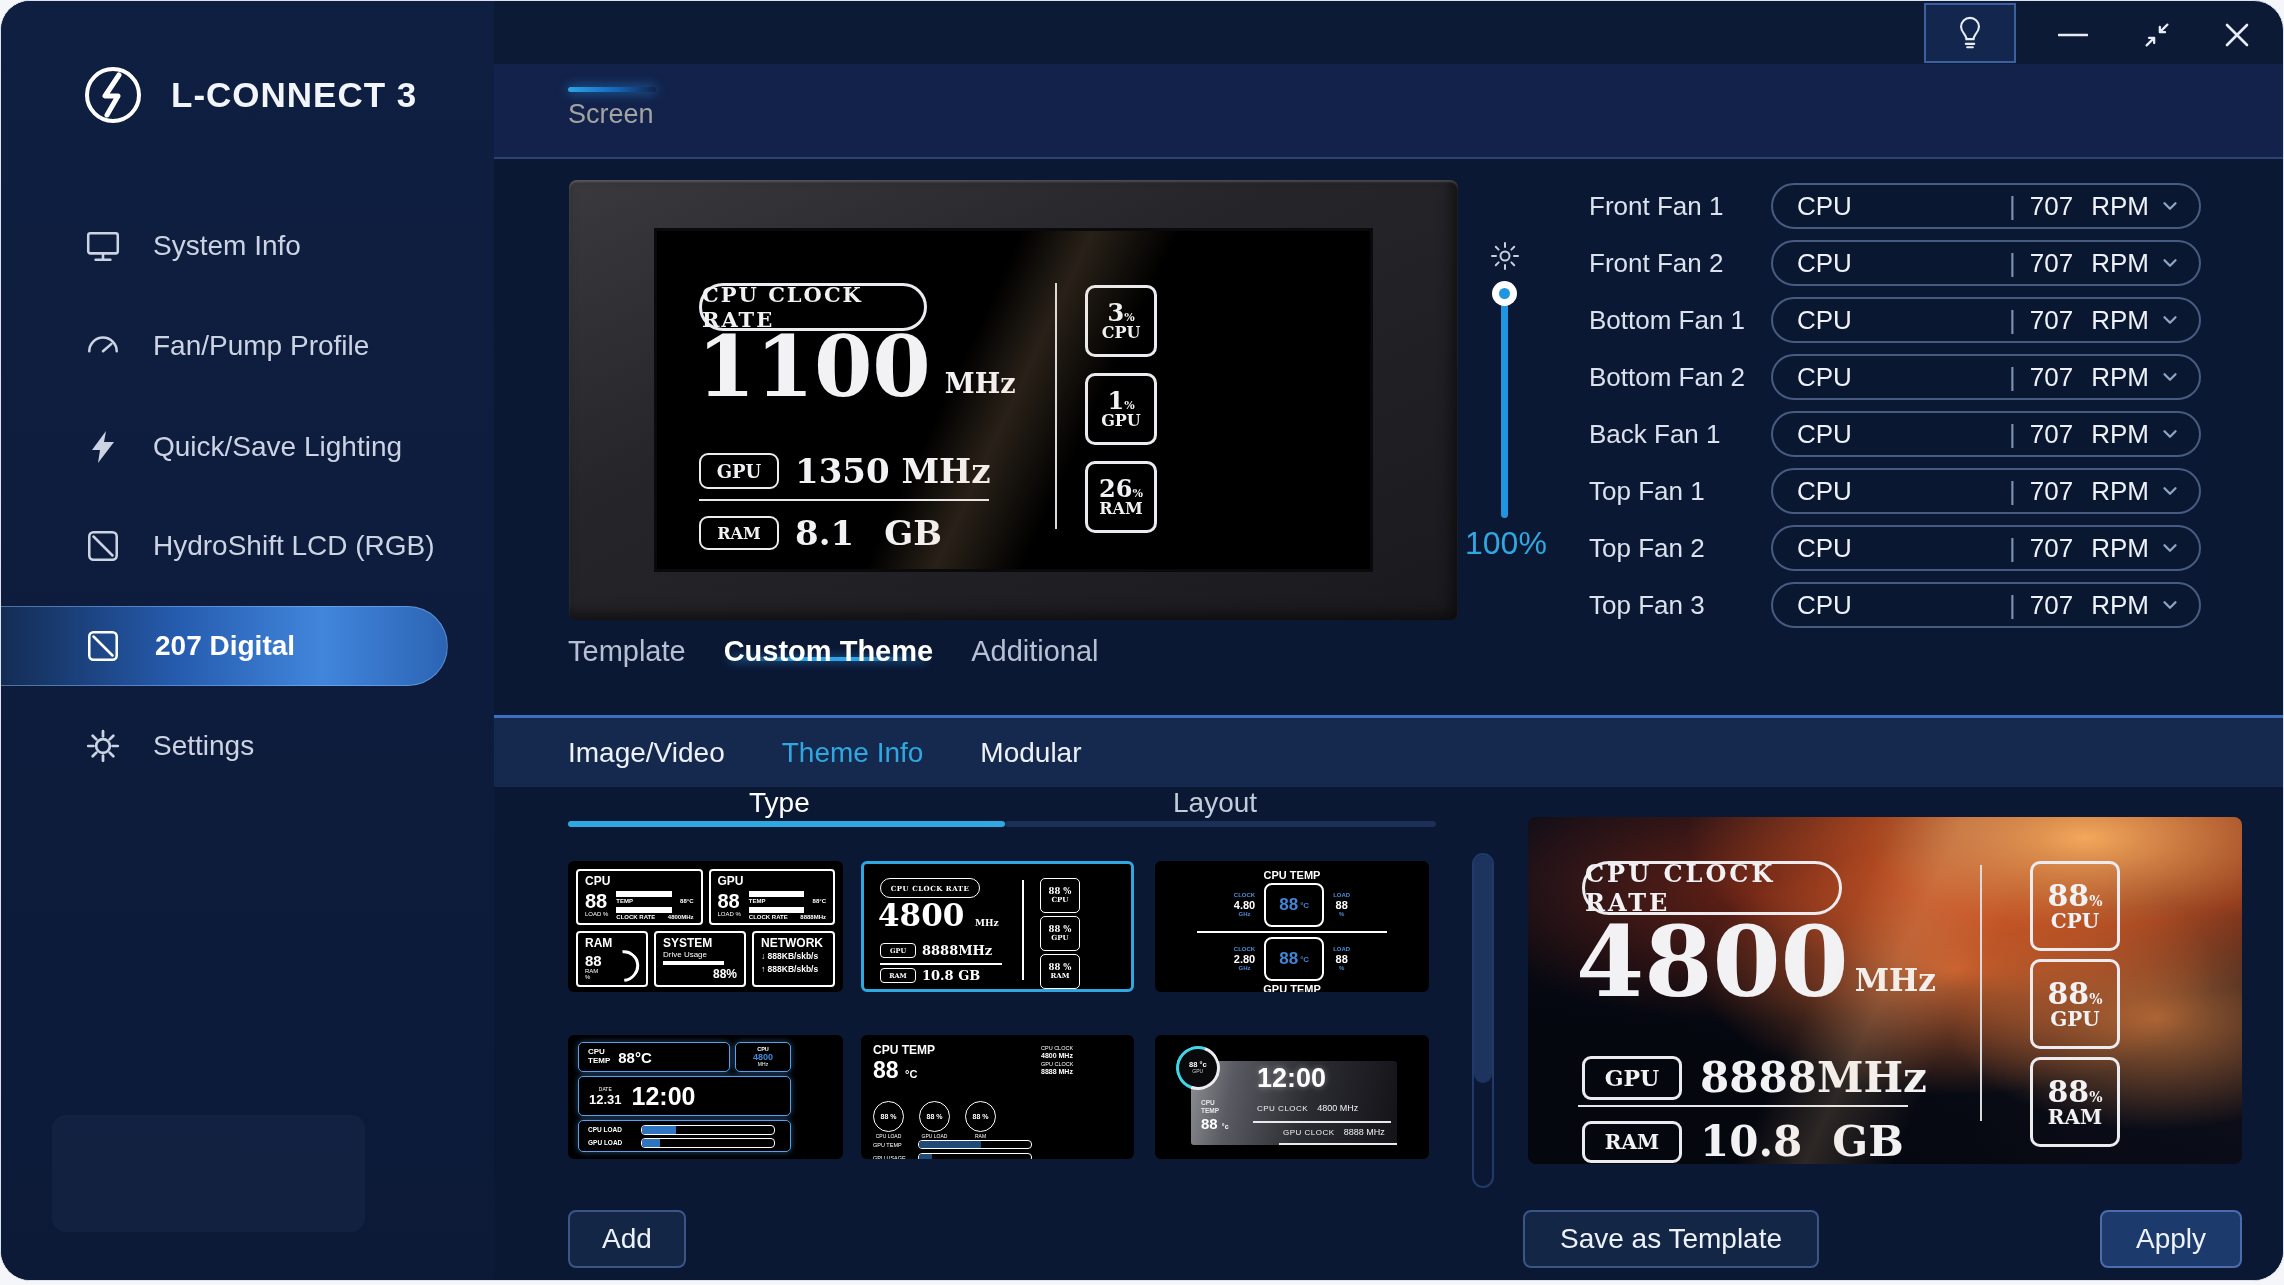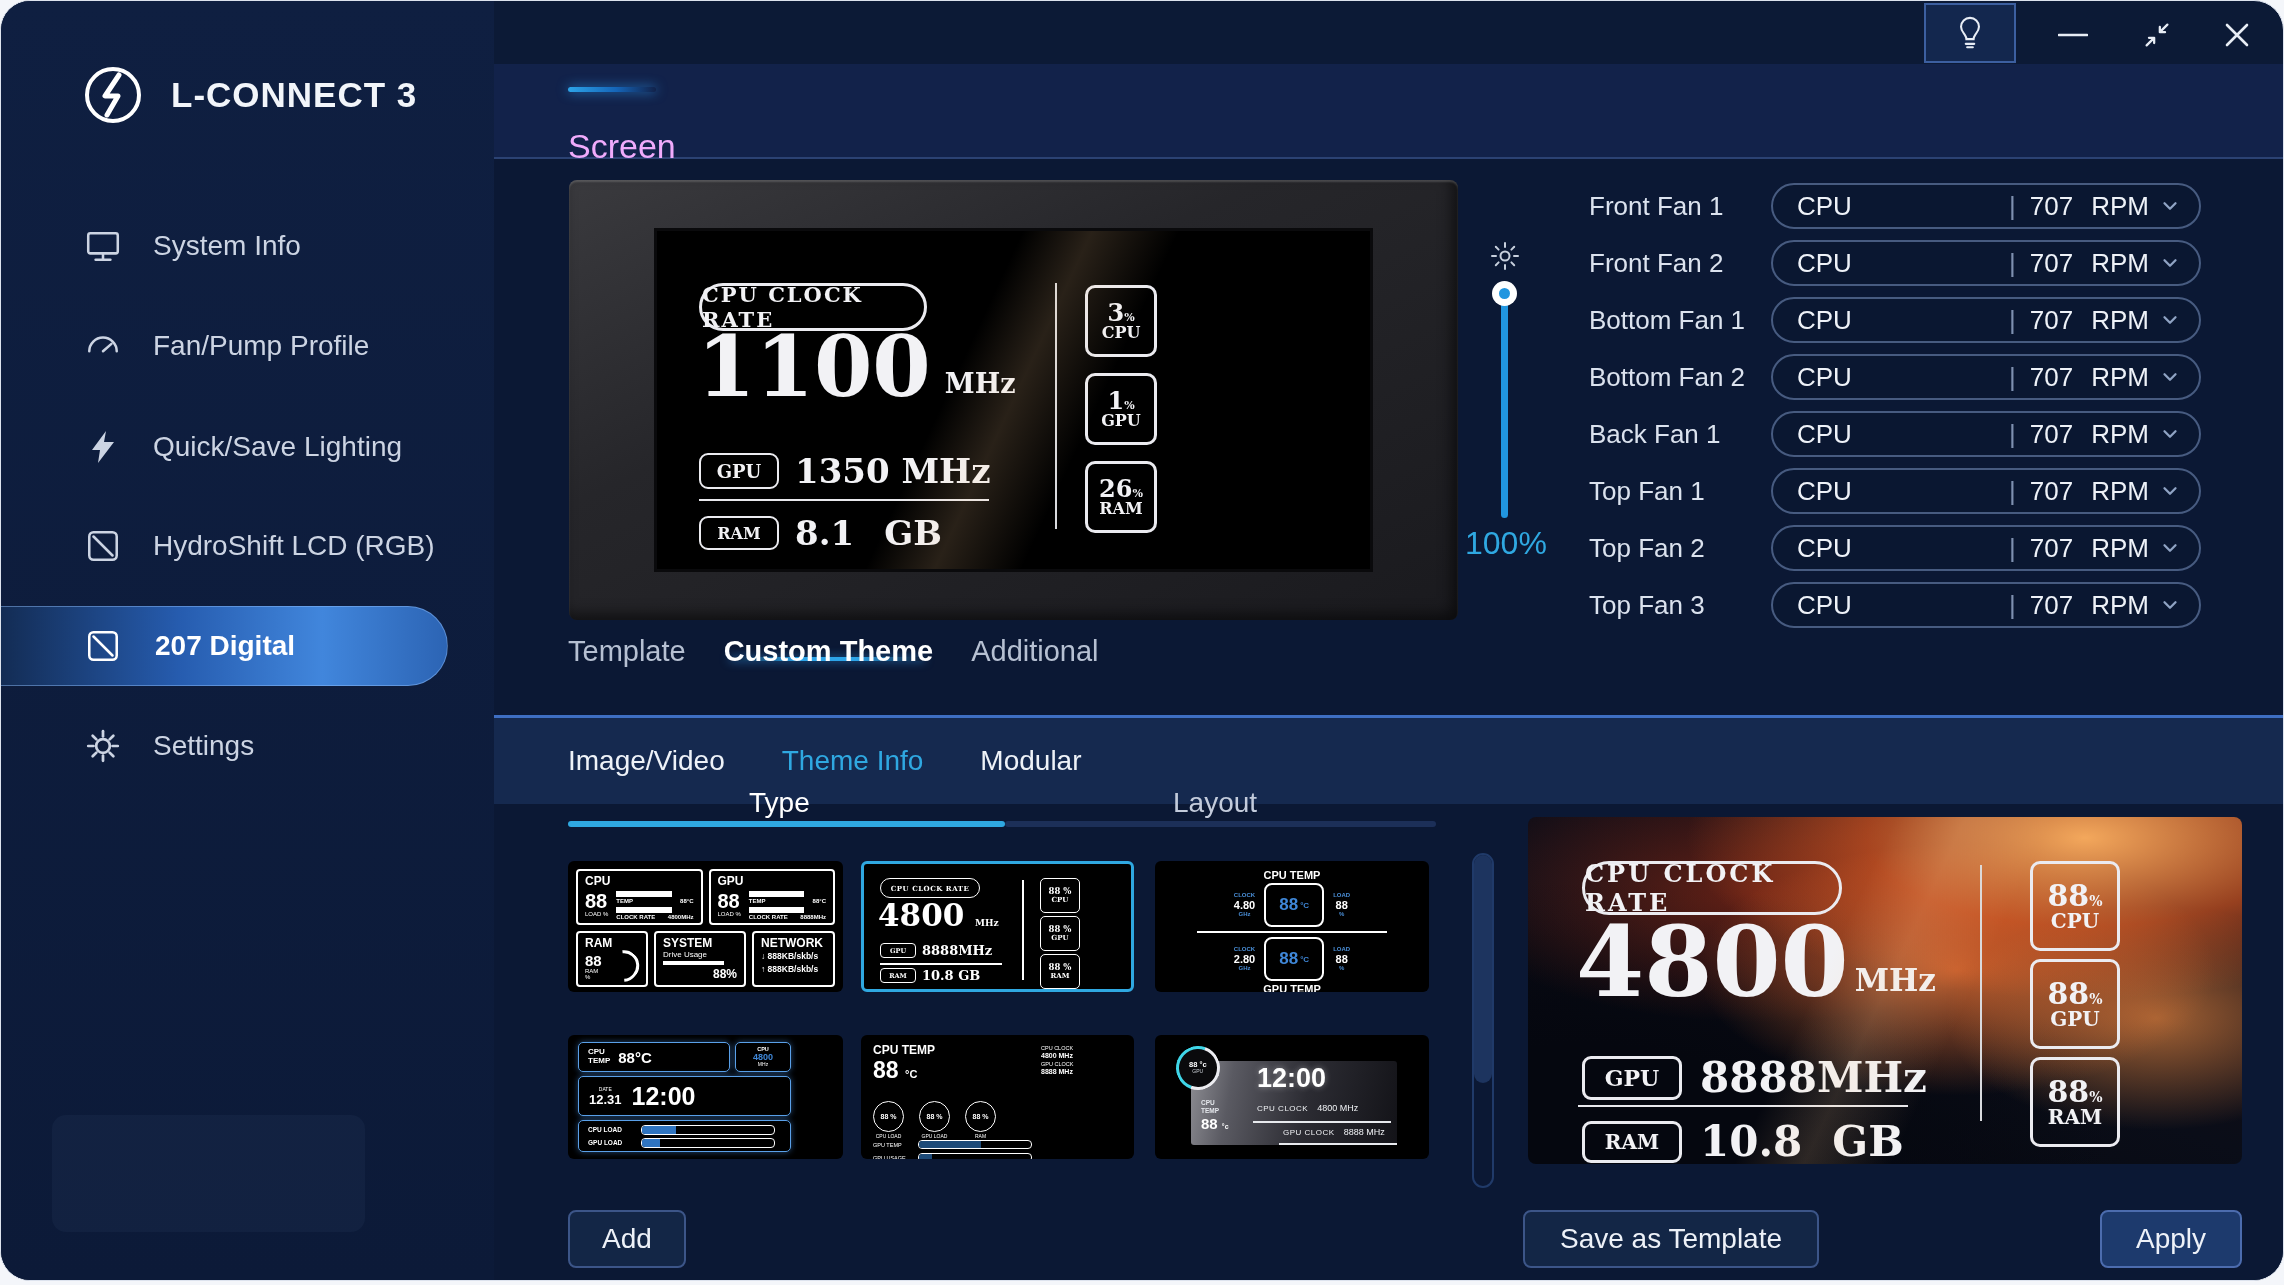--- a/index.html
+++ b/index.html
@@ -19,21 +19,21 @@
   .nav-item.active{color:#ffffff;font-weight:600;gap:32px;}
   .ghost-panel{position:absolute;left:51px;top:1114px;width:313px;height:117px;border-radius:14px;background:rgba(140,170,220,.05);}
 
   
   .main-header-band{position:absolute;left:493px;top:63px;right:0;height:93px;background:#12224a;border-bottom:2px solid #2b4273;}
   .main-content{position:absolute;left:493px;top:158px;right:0;bottom:0;background:#0b1834;}
   .winctl{position:absolute;display:flex;align-items:center;justify-content:center;cursor:pointer;}
   .bulb-btn{left:1923px;top:2px;width:92px;height:60px;background:#13274e;border:2px solid #3c5fa0;box-sizing:border-box;}
   .screen-tab-line{position:absolute;left:567px;top:86px;width:88px;height:5px;border-radius:3px;
     background:linear-gradient(90deg,#2da4e8 0%,#1565b8 55%,rgba(20,80,160,0) 100%);box-shadow:0 0 12px rgba(45,150,235,.8);}
-  .screen-tab{position:absolute;left:567px;top:98px;font-size:34px;color:#f0abfc;margin-top:28px;}
+  .screen-tab{position:absolute;left:567px;top:98px;font-size:27px;color:#a3a3a3;}
 
   
   .monitor{position:absolute;left:568px;top:179px;width:889px;height:440px;border-radius:8px;
     background:linear-gradient(155deg,#3a3a3e 0%,#26262a 38%,#1a1a1e 100%);
     box-shadow:inset 0 2px 2px rgba(255,255,255,.18), inset -6px -6px 14px rgba(0,0,0,.55);}
   .monitor .screen{position:absolute;left:85px;top:48px;width:719px;height:344px;background:#000;border:3px solid #0a0a0c;box-sizing:border-box;overflow:hidden;}
   .fire{background:
     radial-gradient(90% 75% at 78% 6%, rgba(255,176,96,.95) 0%, rgba(255,106,40,.55) 34%, rgba(120,30,14,0) 62%),
     radial-gradient(55% 55% at 60% 44%, rgba(255,122,52,.72) 0%, rgba(140,30,10,0) 66%),
     radial-gradient(42% 46% at 88% 58%, rgba(255,150,70,.62) 0%, rgba(120,30,10,0) 70%),
@@ -66,21 +66,21 @@
   .fan-select .sep{color:#7e90b0;margin-right:14px;}
   .fan-select .rpm{margin-right:18px;}
   .fan-select .unit{margin-right:10px;}
 
   
   .tabs-row{position:absolute;left:567px;top:632px;display:flex;gap:38px;font-size:29px;color:#b6c0d2;}
   .tabs-row .tab{cursor:pointer;padding:2px 0;}
   .tabs-row .tab.active{color:#ffffff;font-weight:600;}
   .custom-line{position:absolute;left:728px;top:656px;width:196px;height:4px;border-radius:2px;
     background:linear-gradient(90deg,rgba(30,120,200,0) 0%,#2da4e8 35%,#2da4e8 65%,rgba(30,120,200,0) 100%);box-shadow:0 0 10px rgba(45,150,235,.7);}
-  .subtab-bar{position:absolute;left:493px;top:714px;right:0;height:89px;background:#15294f;border-top:3px solid #3e6ec2;box-sizing:border-box;display:flex;align-items:center;gap:57px;padding-left:74px;font-size:28px;color:#eef2f8;}
+  .subtab-bar{position:absolute;left:493px;top:714px;right:0;height:72px;background:#15294f;border-top:3px solid #3e6ec2;box-sizing:border-box;display:flex;align-items:center;gap:57px;padding-left:74px;font-size:28px;color:#eef2f8;}
   .subtab-bar .stab{cursor:pointer;}
   .subtab-bar .stab.active{color:#2fa8e1;}
 
   .tl-label{position:absolute;top:786px;font-size:28px;color:#c3cbdb;cursor:pointer;}
   .tl-label.active{color:#ffffff;}
   .tl-under{position:absolute;top:820px;height:6px;border-radius:3px;}
 
   
   .thumb{position:absolute;background:#000;border-radius:6px;overflow:hidden;box-sizing:border-box;color:#fff;cursor:pointer;}
   .thumb.sel{border:3px solid #2fa8e1;}

